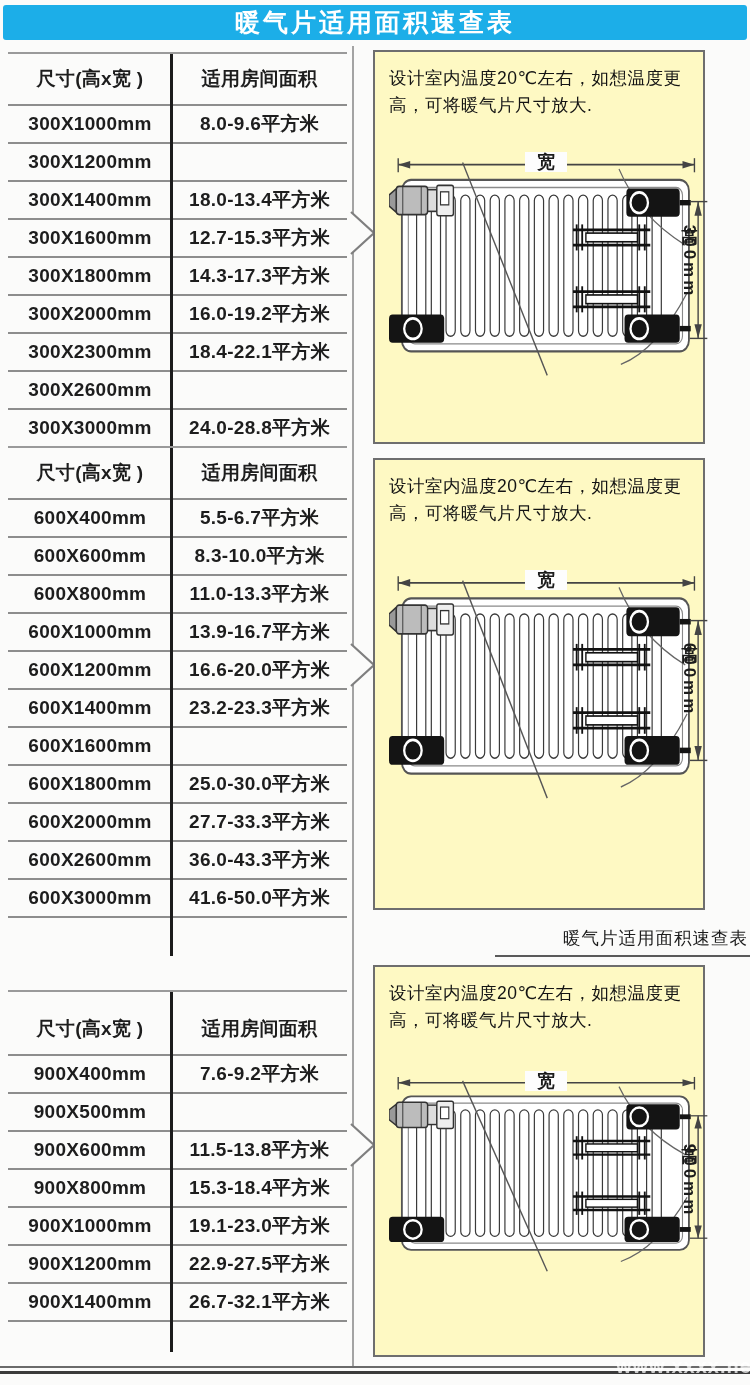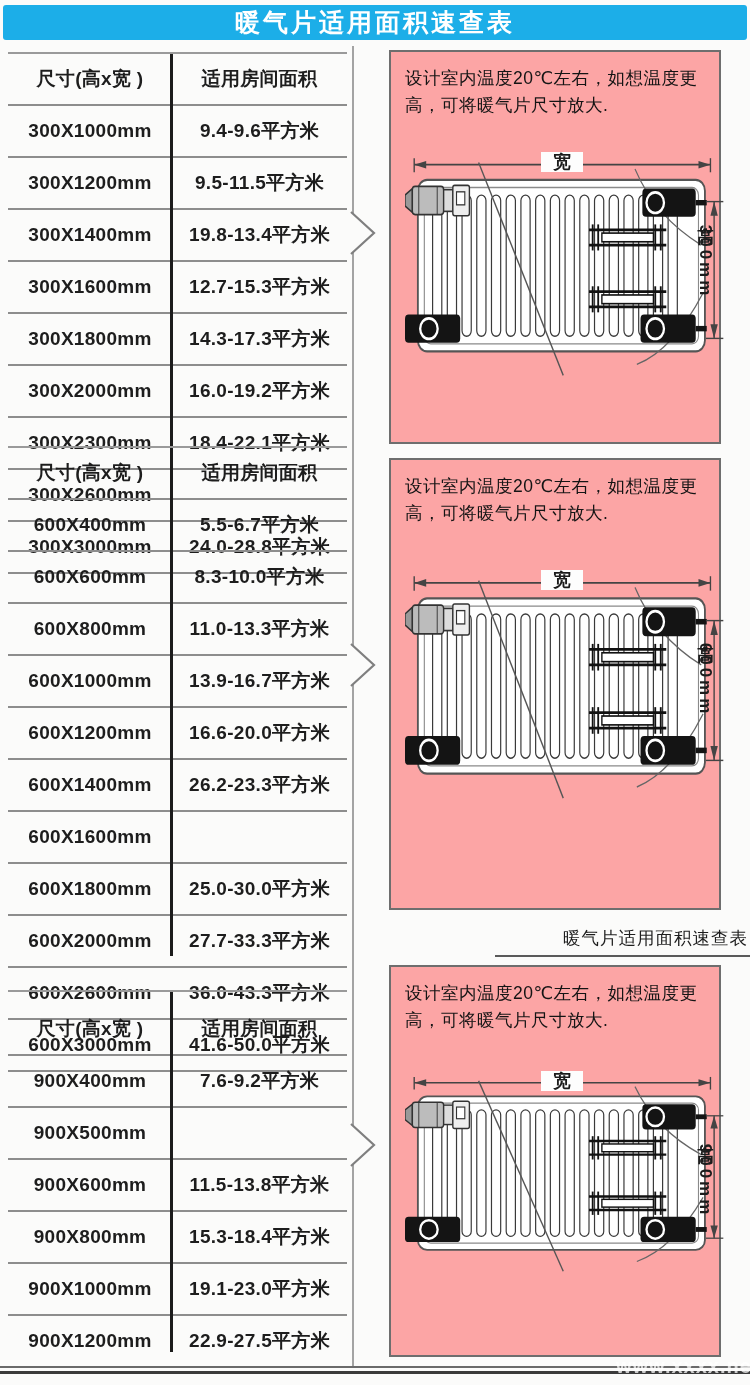--- a/index.html
+++ b/index.html
@@ -14,41 +14,41 @@
     position:absolute;left:3px;top:5px;width:744px;height:35px;
     border-radius:3px;
     display:flex;align-items:center;justify-content:center;
     color:#fff;font-size:25px;font-weight:bold;letter-spacing:3px;
   }
   
   .tbl{position:absolute;left:8px;width:339px;border-top:2px solid #9a9a9a;}
   .tbl1{top:52px}
   .tbl2{top:446px}
   .tbl3{top:990px;padding-top:12px}
-  .trow{display:flex;align-items:center;height:52px;border-bottom:2px solid #8d8d8d;box-sizing:border-box}
+  .trow{display:flex;align-items:center;height:38px;border-bottom:2px solid #8d8d8d;box-sizing:border-box}
   .trow.thead{height:52px}
   .cell{text-align:center;font-size:19px;font-weight:bold;color:#1d1d1d;letter-spacing:0.3px}
   .cell.c0{width:164px}
   .cell.c1{width:175px}
   .thead .cell{font-size:19px}
   .divider{position:absolute;left:162px;top:0;width:3px;background:#1b1b1b}
   .tbl1 .divider{height:398px}
   .tbl2 .divider{height:508px}
   .tbl3 .divider{height:360px}
   
   .vline{position:absolute;left:352px;top:46px;width:2px;height:1320px;background:#a3a3a3}
   .chev{position:absolute;left:347px;width:30px;height:46px}
   .chev svg{display:block}
   .chev1{top:210px}
   .chev2{top:642px}
   .chev3{top:1122px}
   
   .panel{
-    position:absolute;left:389px;width:332px;box-sizing:border-box;
-    border:2px solid #6e6e6e;background:#fca5a5;
+    position:absolute;left:373px;width:332px;box-sizing:border-box;
+    border:2px solid #6e6e6e;background:#fef9c3;
   }
   .p1{top:50px;height:394px}
   .p2{top:458px;height:452px}
   .p3{top:965px;height:392px}
   .panel-note{
     padding:13px 10px 0 14px;font-size:17.5px;line-height:1.52;
     color:#141414;letter-spacing:0.5px;font-weight:500;
   }
   .diagram{position:absolute;left:14px;right:26px;}
   .p1 .diagram{top:96px;height:236px}
@@ -86,29 +86,28 @@
   <span>暖气片适用面积速查表</span>
 </div>
 
 <div class="tbl tbl1">
     <div class="trow thead">
       <div class="cell c0">尺寸(高x宽 )</div>
       <div class="cell c1">适用房间面积</div>
     </div>
     <div class="trow">
       <div class="cell c0">300X1000mm</div>
-      <div class="cell c1">9.4-9.6平方米</div>
+      <div class="cell c1">8.0-9.6平方米</div>
     </div>
     <div class="trow">
       <div class="cell c0">300X1200mm</div>
-      <div class="cell c1">9.5-11.5平方米</div>
     </div>
     <div class="trow">
       <div class="cell c0">300X1400mm</div>
-      <div class="cell c1">19.8-13.4平方米</div>
+      <div class="cell c1">18.0-13.4平方米</div>
     </div>
     <div class="trow">
       <div class="cell c0">300X1600mm</div>
       <div class="cell c1">12.7-15.3平方米</div>
     </div>
     <div class="trow">
       <div class="cell c0">300X1800mm</div>
       <div class="cell c1">14.3-17.3平方米</div>
     </div>
     <div class="trow">
@@ -148,21 +147,21 @@
     <div class="trow">
       <div class="cell c0">600X1000mm</div>
       <div class="cell c1">13.9-16.7平方米</div>
     </div>
     <div class="trow">
       <div class="cell c0">600X1200mm</div>
       <div class="cell c1">16.6-20.0平方米</div>
     </div>
     <div class="trow">
       <div class="cell c0">600X1400mm</div>
-      <div class="cell c1">26.2-23.3平方米</div>
+      <div class="cell c1">23.2-23.3平方米</div>
     </div>
     <div class="trow">
       <div class="cell c0">600X1600mm</div>
     </div>
     <div class="trow">
       <div class="cell c0">600X1800mm</div>
       <div class="cell c1">25.0-30.0平方米</div>
     </div>
     <div class="trow">
       <div class="cell c0">600X2000mm</div>
@@ -198,20 +197,24 @@
       <div class="cell c0">900X800mm</div>
       <div class="cell c1">15.3-18.4平方米</div>
     </div>
     <div class="trow">
       <div class="cell c0">900X1000mm</div>
       <div class="cell c1">19.1-23.0平方米</div>
     </div>
     <div class="trow">
       <div class="cell c0">900X1200mm</div>
       <div class="cell c1">22.9-27.5平方米</div>
+    </div>
+    <div class="trow">
+      <div class="cell c0">900X1400mm</div>
+      <div class="cell c1">26.7-32.1平方米</div>
     </div>
     <div class="divider" style="background: rgb(27, 27, 27);"></div>
   </div>
 
 <div class="vline"></div>
 <div class="chev chev1">
   <svg width="30" height="46" viewBox="0 0 30 46">
       <path d="M4,2 L27,23 L4,44" fill="#fbfbfa" stroke="#7f7f7f" stroke-width="2.2"></path>
     </svg>
 </div>

